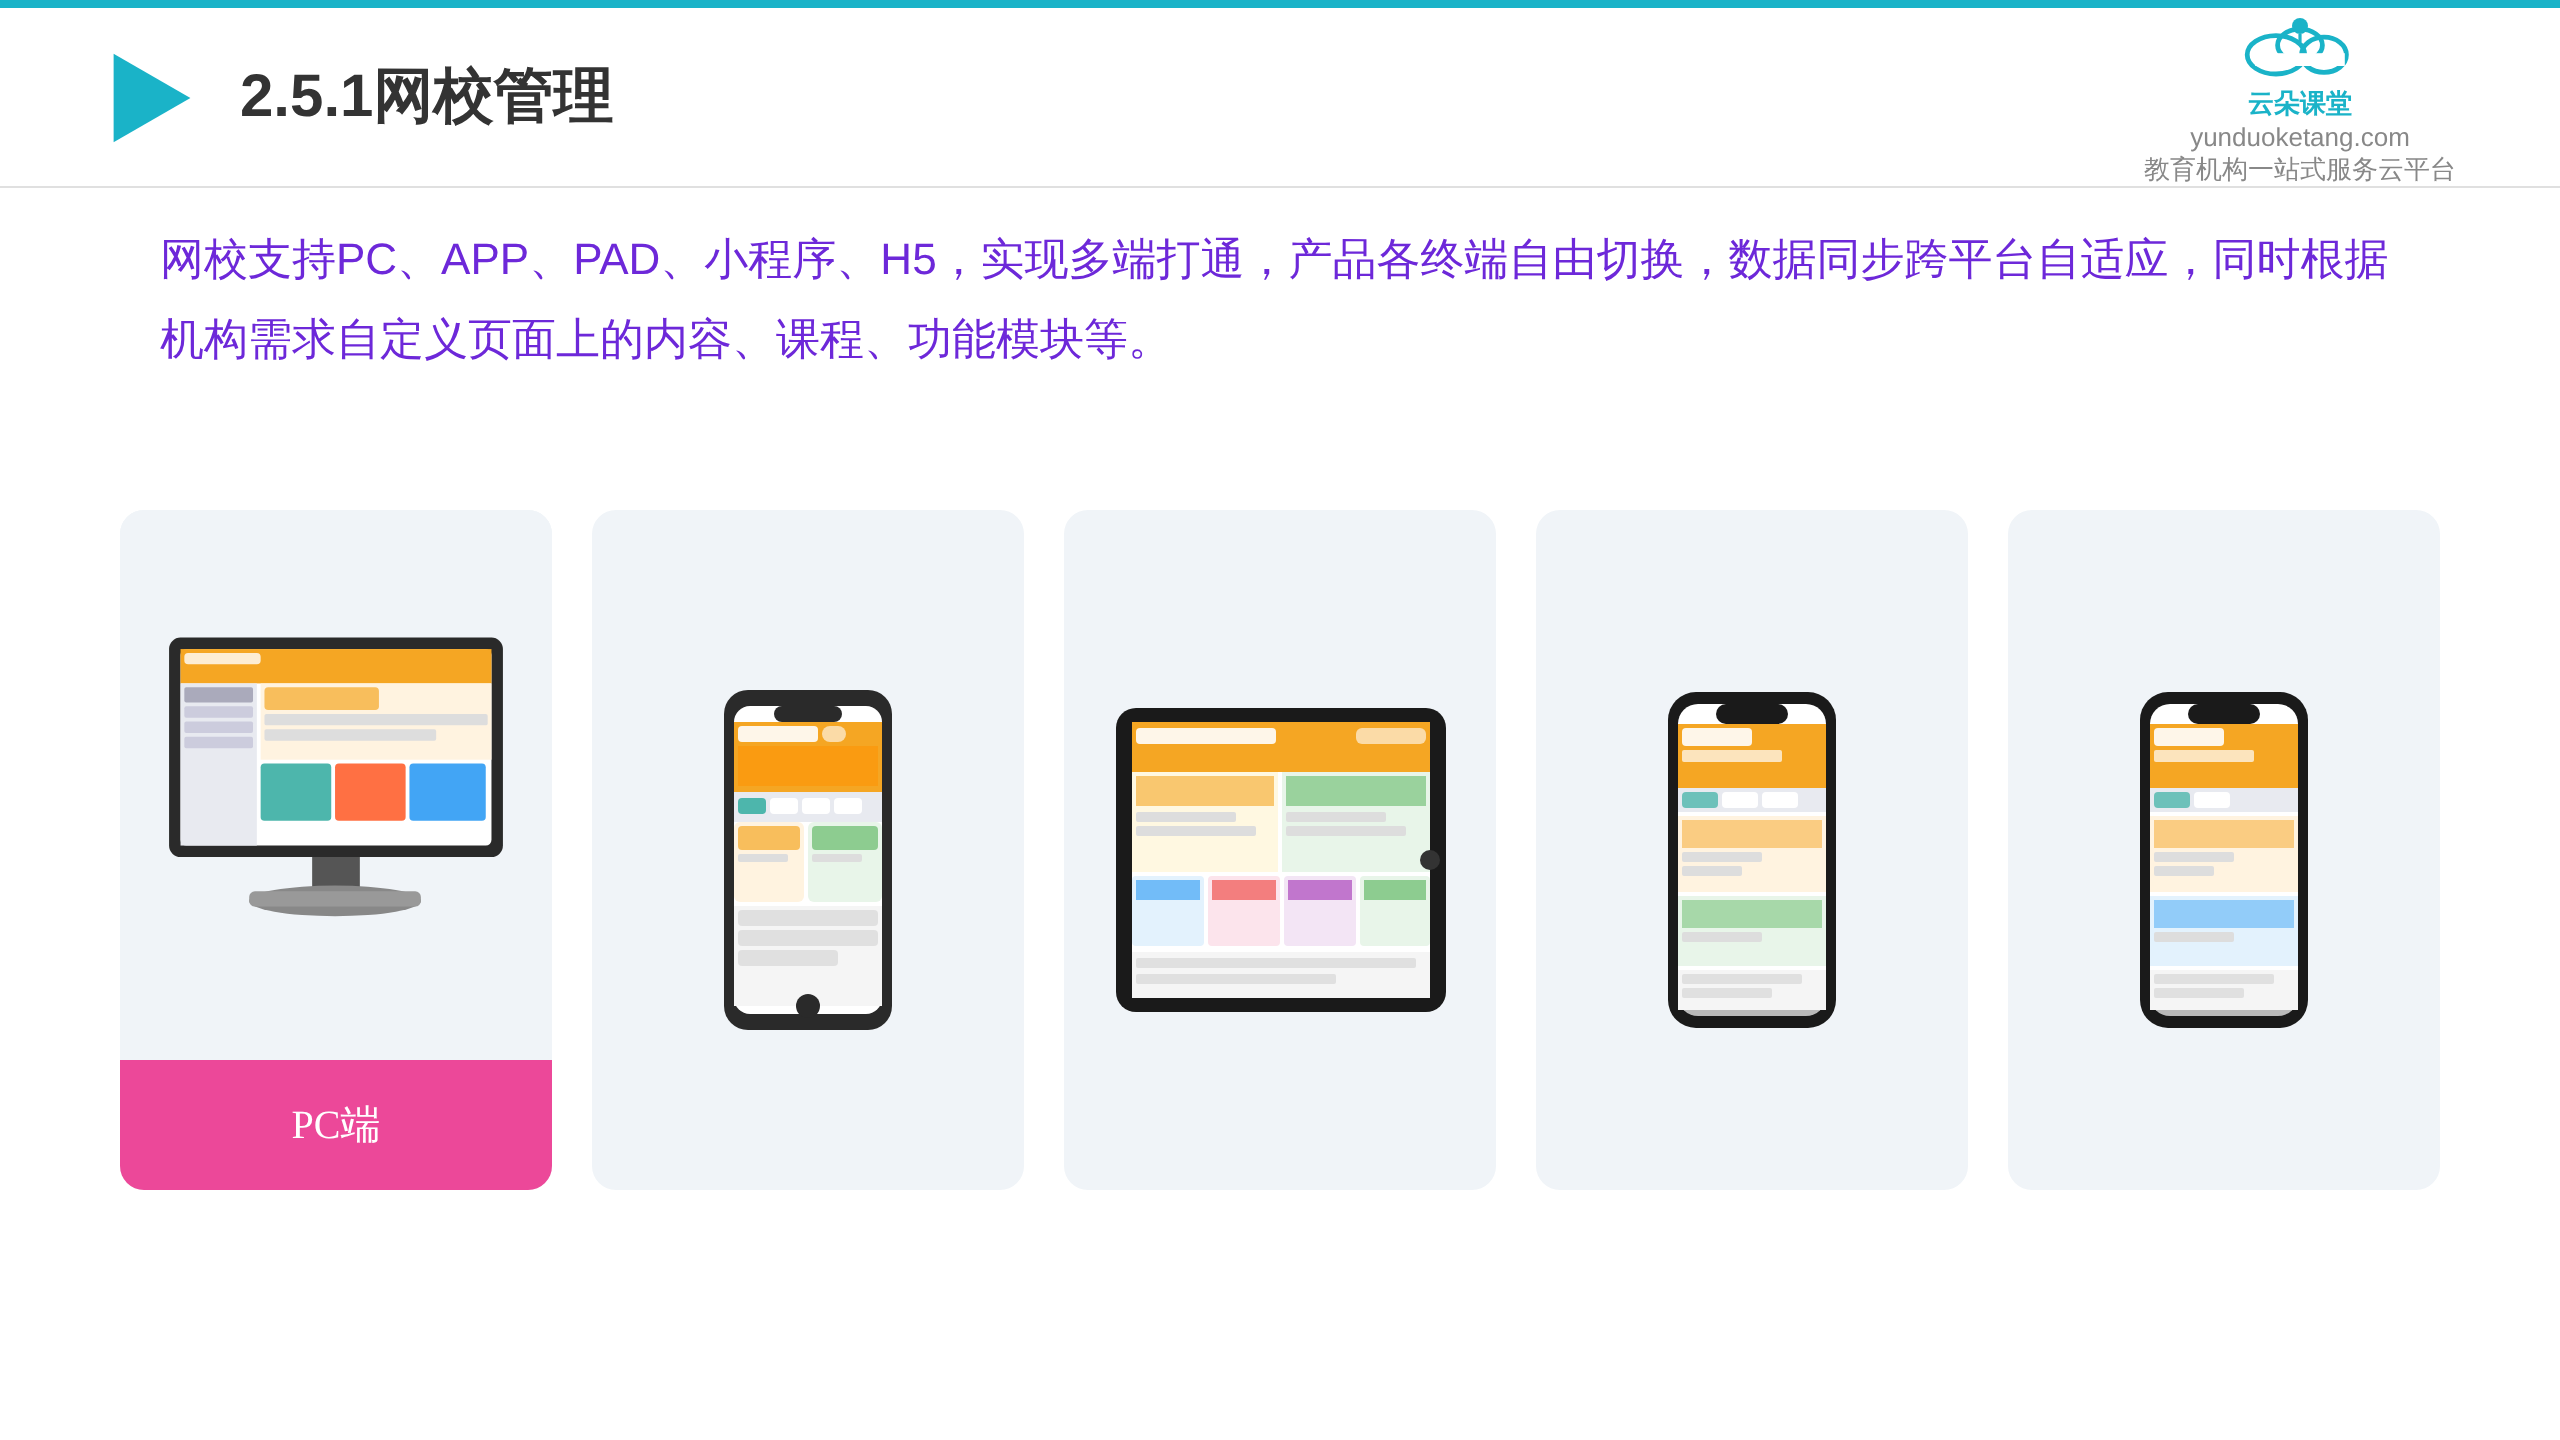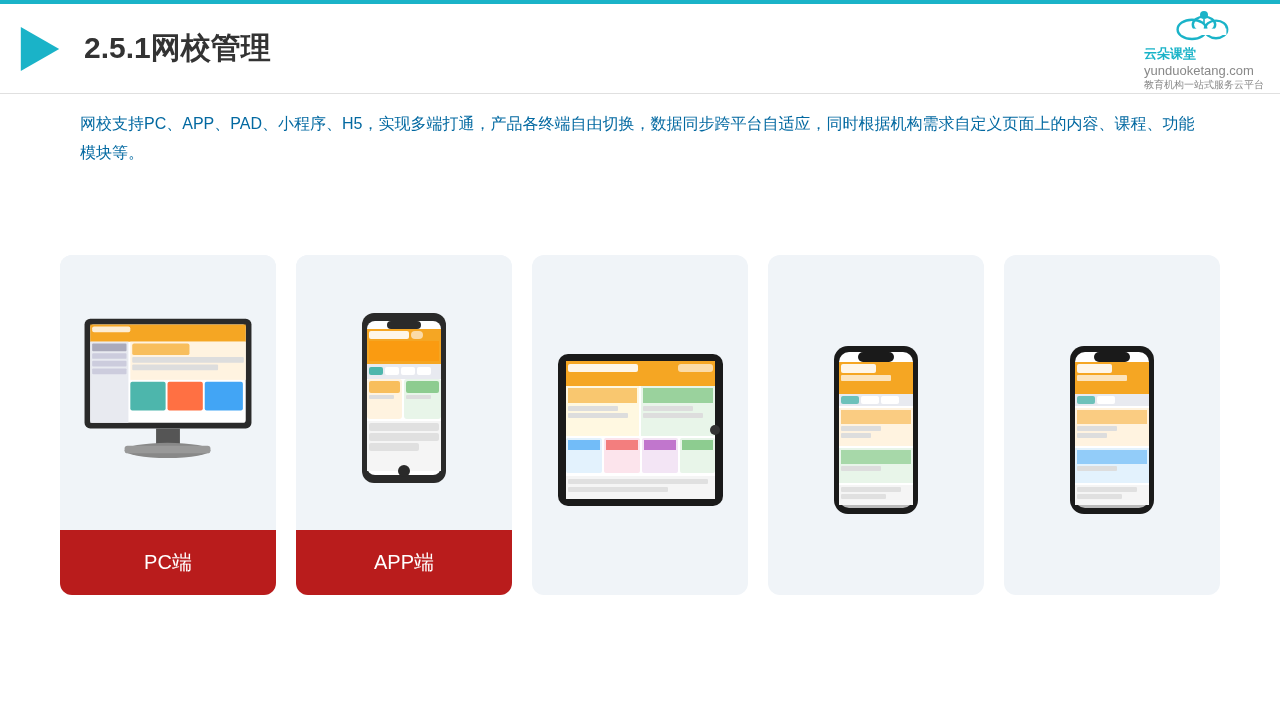--- a/index.html
+++ b/index.html
@@ -24,21 +24,21 @@
 
     
     .header {
       position: absolute;
       top: 4px;
       left: 0;
       right: 0;
       height: 90px;
       display: flex;
       align-items: center;
-      padding: 0 16px;
+      padding: 0 52px;
       border-bottom: 1px solid #e0e0e0;
     }
 
     .logo-play {
       width: 48px;
       height: 48px;
       margin-right: 20px;
       flex-shrink: 0;
     }
 
@@ -59,22 +59,22 @@
       width: 80px;
       height: 40px;
     }
 
     
     .description {
       position: absolute;
       top: 110px;
       left: 80px;
       right: 80px;
-      font-size: 16px;
-      color: #0369a1;
+      font-size: 22px;
+      color: #6d28d9;
       line-height: 1.8;
     }
 
     
     .cards-container {
       position: absolute;
       top: 255px;
       left: 60px;
       right: 60px;
       display: flex;
@@ -98,25 +98,26 @@
       justify-content: center;
       padding: 20px 15px 10px;
       background: #f0f4f8;
     }
 
     .card-label {
       height: 65px;
       display: flex;
       align-items: center;
       justify-content: center;
-      background: #b91c1c;
+      background: #ec4899;
       color: #ffffff;
       font-size: 20px;
       font-weight: 500;
       border-radius: 0 0 8px 8px;
+      font-family: Liberation Serif, serif;
     }
   </style>
 </head>
 <body>
 
 <div class="top-line"></div>
 
 <div class="header">
 
   <svg class="logo-play" viewBox="0 0 50 50">
@@ -129,24 +130,24 @@
     <svg class="brand-icon" viewBox="0 0 100 45">
 
       <ellipse cx="35" cy="28" rx="18" ry="12" fill="none" stroke="#1ab3c8" stroke-width="3"></ellipse>
       <ellipse cx="50" cy="22" rx="14" ry="10" fill="none" stroke="#1ab3c8" stroke-width="3"></ellipse>
       <ellipse cx="65" cy="28" rx="14" ry="11" fill="none" stroke="#1ab3c8" stroke-width="3"></ellipse>
       <rect x="22" y="27" width="56" height="8" fill="white"></rect>
 
       <circle cx="50" cy="10" r="5" fill="#1ab3c8"></circle>
       <line x1="50" y1="15" x2="50" y2="20" stroke="#1ab3c8" stroke-width="2"></line>
     </svg>
-    <div style="display:flex;flex-direction:column;">
+    <div style="display:flex;flex-direction:column;align-items:center;">
       <span style="font-size:13px;color:#1ab3c8;font-weight:bold;">云朵课堂</span>
       <span style="font-size:13px;color:#888;">yunduoketang.com</span>
-      <span style="font-size:10px;color:#888;white-space:nowrap;">教育机构一站式服务云平台</span>
+      <span style="font-size:13px;color:#888;white-space:nowrap;">教育机构一站式服务云平台</span>
     </div>
   </div>
 </div>
 
 <div class="description">
   <span>网校支持PC、APP、PAD、小程序、H5，实现多端打通，产品各终端自由切换，数据同步跨平台自适应，同时根据机构需求自定义页面上的内容、课程、功能模块等。</span>
 </div>
 
 <div class="cards-container">
 
@@ -209,23 +210,20 @@
         <rect x="10" y="82" width="25" height="4" rx="1" fill="#ddd"></rect>
         <rect x="47" y="82" width="25" height="4" rx="1" fill="#ddd"></rect>
         <rect x="8" y="108" width="74" height="50" fill="#f5f5f5"></rect>
         <rect x="10" y="110" width="70" height="8" rx="2" fill="#e0e0e0"></rect>
         <rect x="10" y="120" width="70" height="8" rx="2" fill="#e0e0e0"></rect>
         <rect x="10" y="130" width="50" height="8" rx="2" fill="#e0e0e0"></rect>
 
         <circle cx="45" cy="158" r="6" fill="#2a2a2a"></circle>
       </svg>
     </div>
-    <div class="card-label">
-      <span>APP端</span>
-    </div>
   </div>
 
   <div class="card">
     <div class="card-image-area">
 
       <svg width="165" height="168" viewBox="0 0 165 168">
         <rect x="0" y="8" width="165" height="152" rx="10" ry="10" fill="#1a1a1a"></rect>
         <rect x="8" y="15" width="149" height="138" rx="5" ry="5" fill="#fff"></rect>
 
         <rect x="8" y="15" width="149" height="25" fill="#f5a623"></rect>

